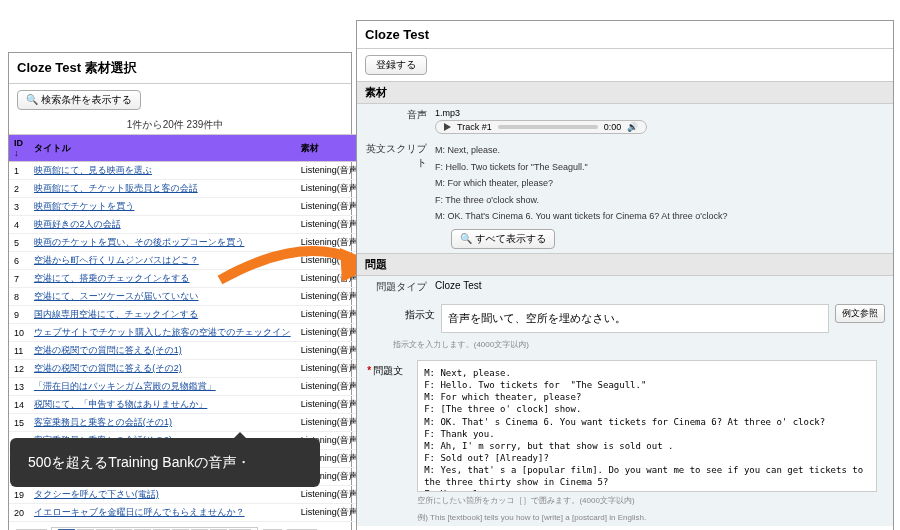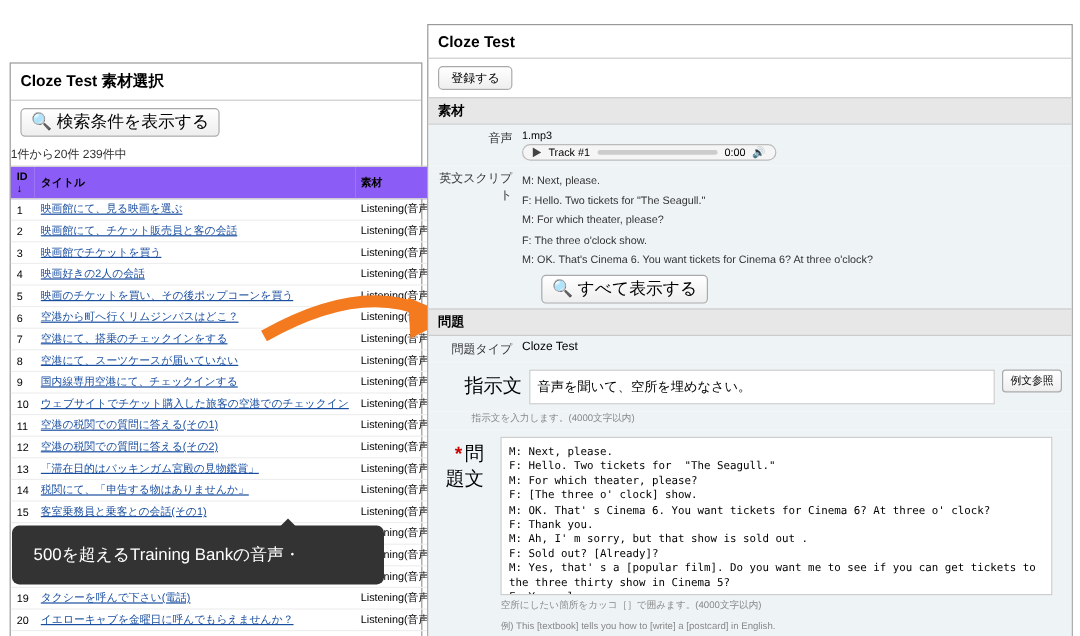--- a/index.html
+++ b/index.html
@@ -1,22 +1,22 @@
 <!DOCTYPE html>
 <html><head>
 <meta charset="utf-8">
 <style>
 *{box-sizing:border-box;margin:0;padding:0;font-family:"Hiragino Kaku Gothic Pro","Meiryo",sans-serif}
 body{background:#fff;width:900px;height:530px;position:relative;overflow:hidden;font-size:10px}
 .panel{border:1px solid #999;background:#fff;position:absolute}
 .panel-hdr{font-weight:bold;padding:6px 8px;font-size:13px;border-bottom:1px solid #ccc}
 .left{left:8px;top:52px;width:344px}
 .right{left:356px;top:20px;width:538px;height:520px;overflow:hidden}
-.search-btn{display:inline-block;border:1px solid #aaa;border-radius:4px;padding:2px 8px;margin:6px 8px;background:linear-gradient(#fff,#eee);font-size:14px;cursor:pointer}
-.count{text-align:left;padding:2px 10px 2px 0;font-size:10px;color:#333}
+.search-btn{display:inline-block;border:1px solid #aaa;border-radius:4px;padding:2px 8px;margin:6px 8px;background:linear-gradient(#fff,#eee);font-size:10px;cursor:pointer}
+.count{text-align:center;padding:2px 10px 2px 0;font-size:10px;color:#333}
 table{width:100%;border-collapse:collapse;font-size:9px}
 th{background:#8b5cf6;border-top:1px solid #ccc;border-bottom:1px solid #ccc;padding:3px 5px;text-align:left;font-weight:bold}
 td{border-bottom:1px solid #eee;padding:2px 5px;white-space:nowrap;overflow:hidden}
 td a{color:#1a4fa0;text-decoration:underline}
 .pager{padding:5px 6px;font-size:9px}
 .pager span{display:inline-block;border:1px solid #ccc;padding:1px 5px;margin:0 1px;background:#fff;cursor:pointer}
 .pager span.cur{background:#3366aa;color:#fff;border-color:#3366aa}
 .callout{position:absolute;left:10px;top:438px;background:#333;color:#fff;border-radius:6px;padding:14px 18px;font-size:14px;line-height:1.5;width:310px}
 .callout:before{content:"";position:absolute;top:-16px;left:220px;border:10px solid transparent;border-bottom-color:#333}
 .arrow{position:absolute;left:210px;top:240px;width:180px;height:60px;pointer-events:none}
@@ -24,21 +24,21 @@
 .rbox{margin:6px 8px}
 .reg-btn{display:inline-block;border:1px solid #aaa;border-radius:4px;padding:2px 10px;background:linear-gradient(#fff,#eee);font-size:10px;cursor:pointer}
 .sect-hdr{background:#e7e7e7;padding:3px 8px;font-size:11px;font-weight:bold;border-top:1px solid #ccc;border-bottom:1px solid #ccc}
 .field{display:flex;padding:4px 8px;font-size:10px;background:#eef3f6}
 .field .lab{width:70px;text-align:right;padding-right:8px;color:#333}
 .field .val{flex:1}
 .audio{display:inline-flex;align-items:center;border:1px solid #bbb;border-radius:10px;background:#f5f5f5;padding:1px 8px;gap:6px;font-size:9px}
 .play{display:inline-block;width:0;height:0;border-left:7px solid #444;border-top:4px solid transparent;border-bottom:4px solid transparent}
 .script{font-size:9px;line-height:1.4;color:#333;padding:2px 0}
 .instr-row{display:flex;align-items:flex-start;padding:6px 8px;background:#eef3f6;gap:6px}
-.instr-row .lab{width:70px;text-align:right;font-size:16px;padding-top:4px}
+.instr-row .lab{width:70px;text-align:right;font-size:10px;padding-top:4px}
 .instr-box{flex:1;background:#fff;border:1px solid #ccc;padding:6px;font-size:11px;min-height:28px}
 .ref-btn{border:1px solid #aaa;border-radius:3px;padding:2px 6px;background:linear-gradient(#fff,#eee);font-size:9px;cursor:pointer;align-self:flex-start}
 .note{font-size:8px;color:#888;padding:0 8px 4px 36px;background:#eef3f6}
 .req{color:#c00;font-weight:bold;margin-right:2px}
 .body-area{margin:0 8px}
 .btn-row{padding:4px 0}
 .mini-btn{border:1px solid #aaa;border-radius:3px;padding:1px 8px;background:linear-gradient(#fff,#eee);font-size:9px;cursor:pointer;margin-right:3px}
 .bodytext{background:#fff;border:1px solid #ccc;padding:6px;font-family:monospace;font-size:9px;line-height:1.35;height:132px;overflow:hidden;white-space:pre-wrap}
 .foot-note{font-size:8px;color:#888;padding:3px 0}
 </style>

